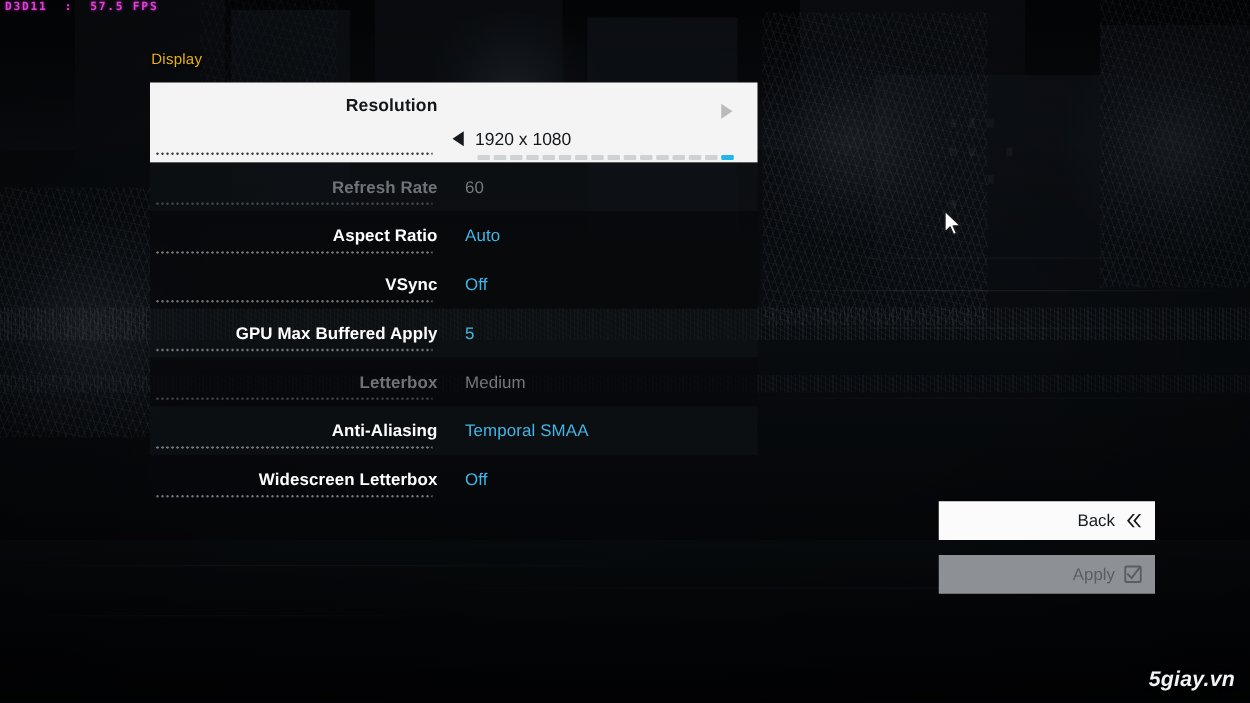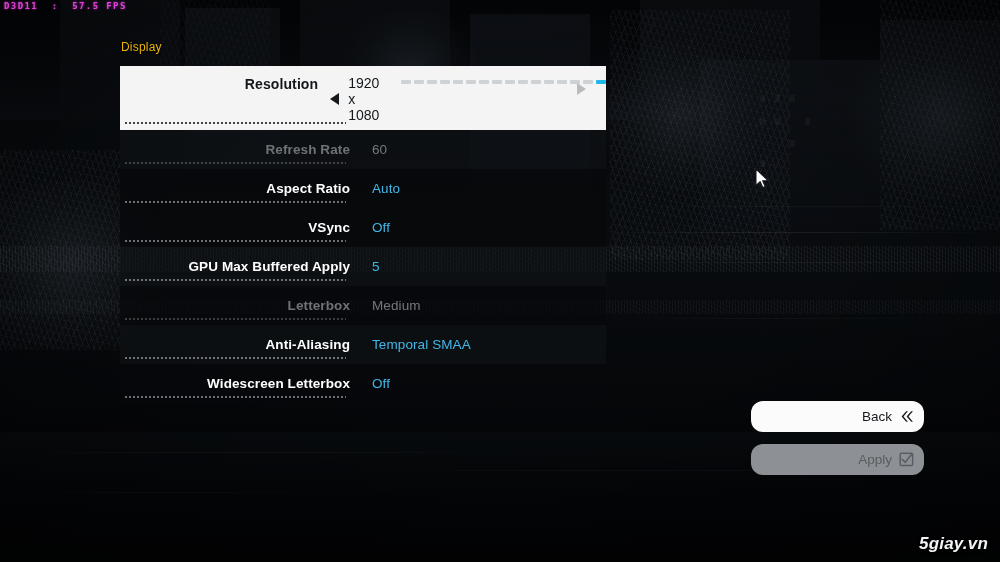--- a/index.html
+++ b/index.html
@@ -95,21 +95,21 @@
   .row.sel .row-label { color:#14171a; padding-top:10px; font-weight:700; font-size:14px; }
   .row.disabled .row-label { color:#6f7276; font-weight:700; }
 
   .row-value {
     margin-left:22px; font-size:13.5px; color:#41b6e6; font-weight:400;
     letter-spacing:.1px; white-space:nowrap; position:relative;
   }
   .row.disabled .row-value { color:#75787c; }
 
   
-  .sel-inner { display:flex; margin-left:12px; padding-top:9px; }
+  .sel-inner { display:flex; flex-direction:column; margin-left:12px; padding-top:9px;margin-top:28px; }
   .sel-line { display:flex; align-items:center; gap:9px; }
   .arrow-l, .arrow-r { width:0; height:0; flex:0 0 auto; }
   .arrow-l {
     border-top:6px solid transparent; border-bottom:6px solid transparent;
     border-right:9px solid #16191c; cursor:pointer;
   }
   .arrow-r {
     border-top:6px solid transparent; border-bottom:6px solid transparent;
     border-left:9px solid #b9bbbd; position:absolute; right:20px; top:17px;
   }
@@ -129,21 +129,21 @@
     bottom:6px;
   }
   .row.disabled .dots {
     background-image:radial-gradient(circle, rgba(255,255,255,.22) 0.9px, rgba(0,0,0,0) 1.1px);
   }
 
   
   .btns { position:absolute; left:751px; top:401px; width:173px; }
   .btn {
     height:31px; display:flex; align-items:center; justify-content:flex-end;
-    padding-right:10px; gap:7px; font-size:13.5px;border-radius:12px;
+    padding-right:10px; gap:7px; font-size:13.5px;
   }
   .btn-back { background:#fbfbfb; color:#16191c; font-weight:400; }
   .btn-apply { background:#8d9094; color:#5a5d61; font-weight:400; margin-top:12px; }
   .btn-ico { display:flex; align-items:center; }
 
   
   .cursor { position:absolute; left:755px; top:168px; }
 
   
   .wm {

